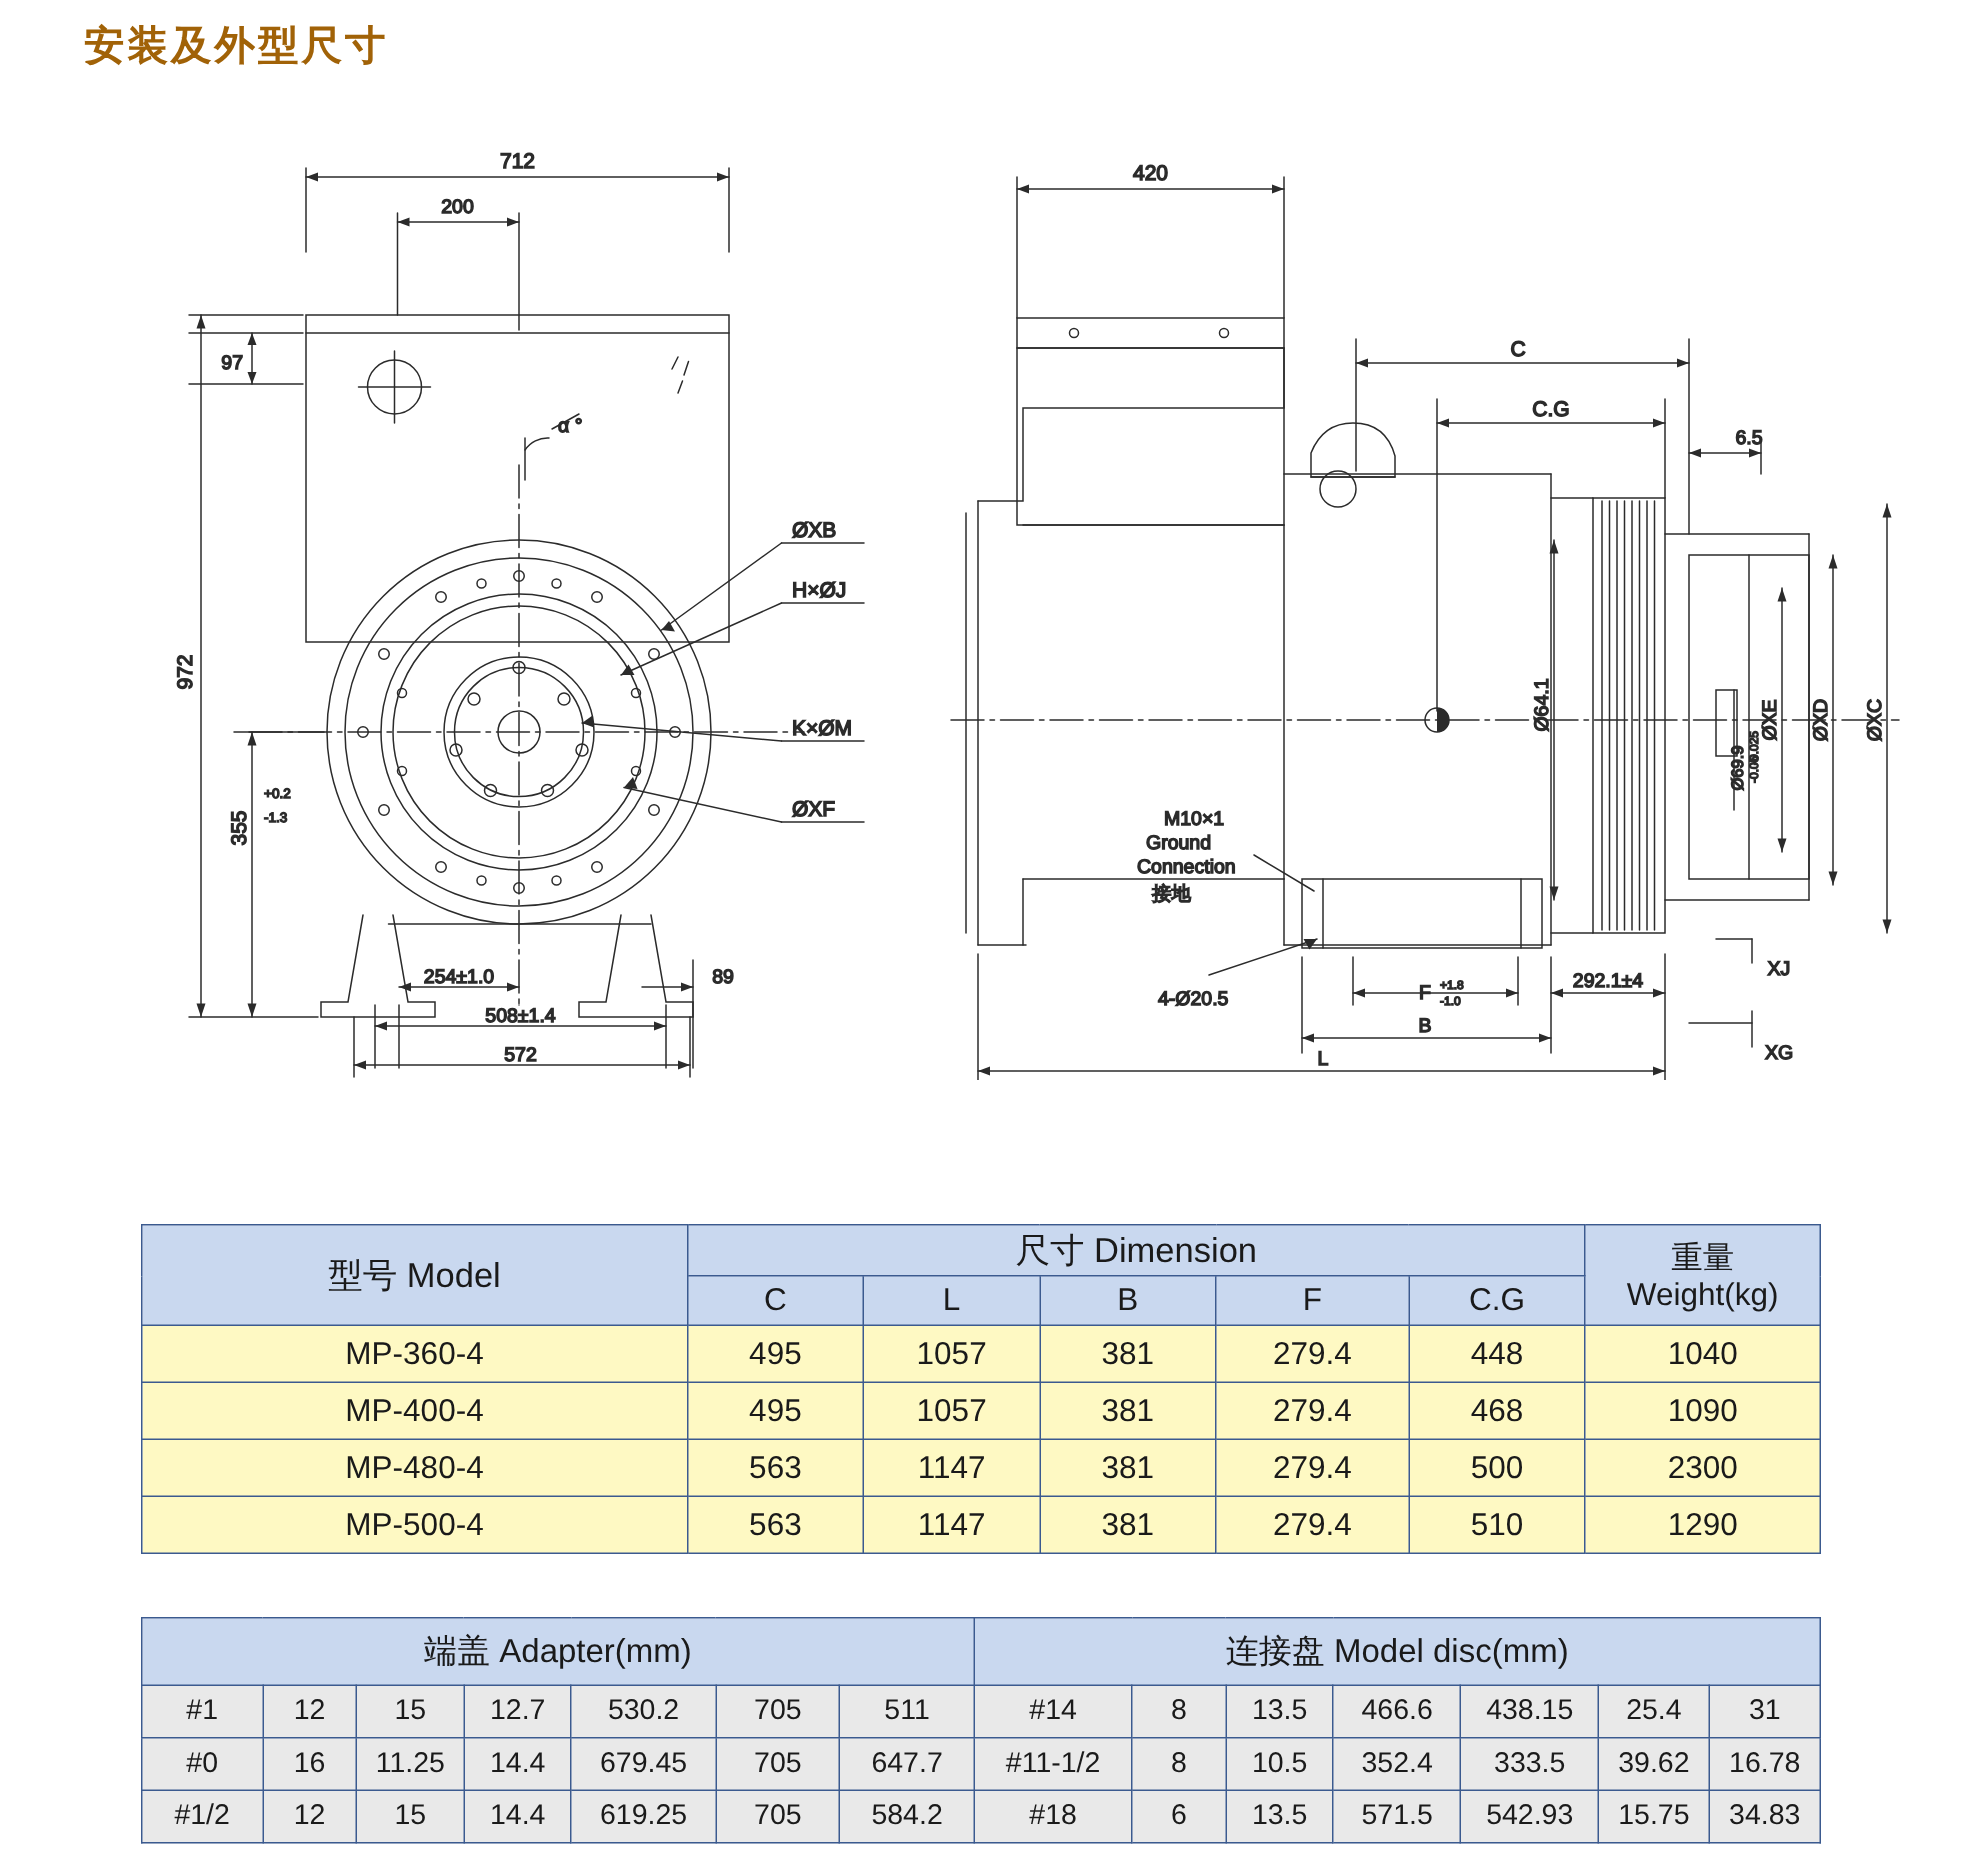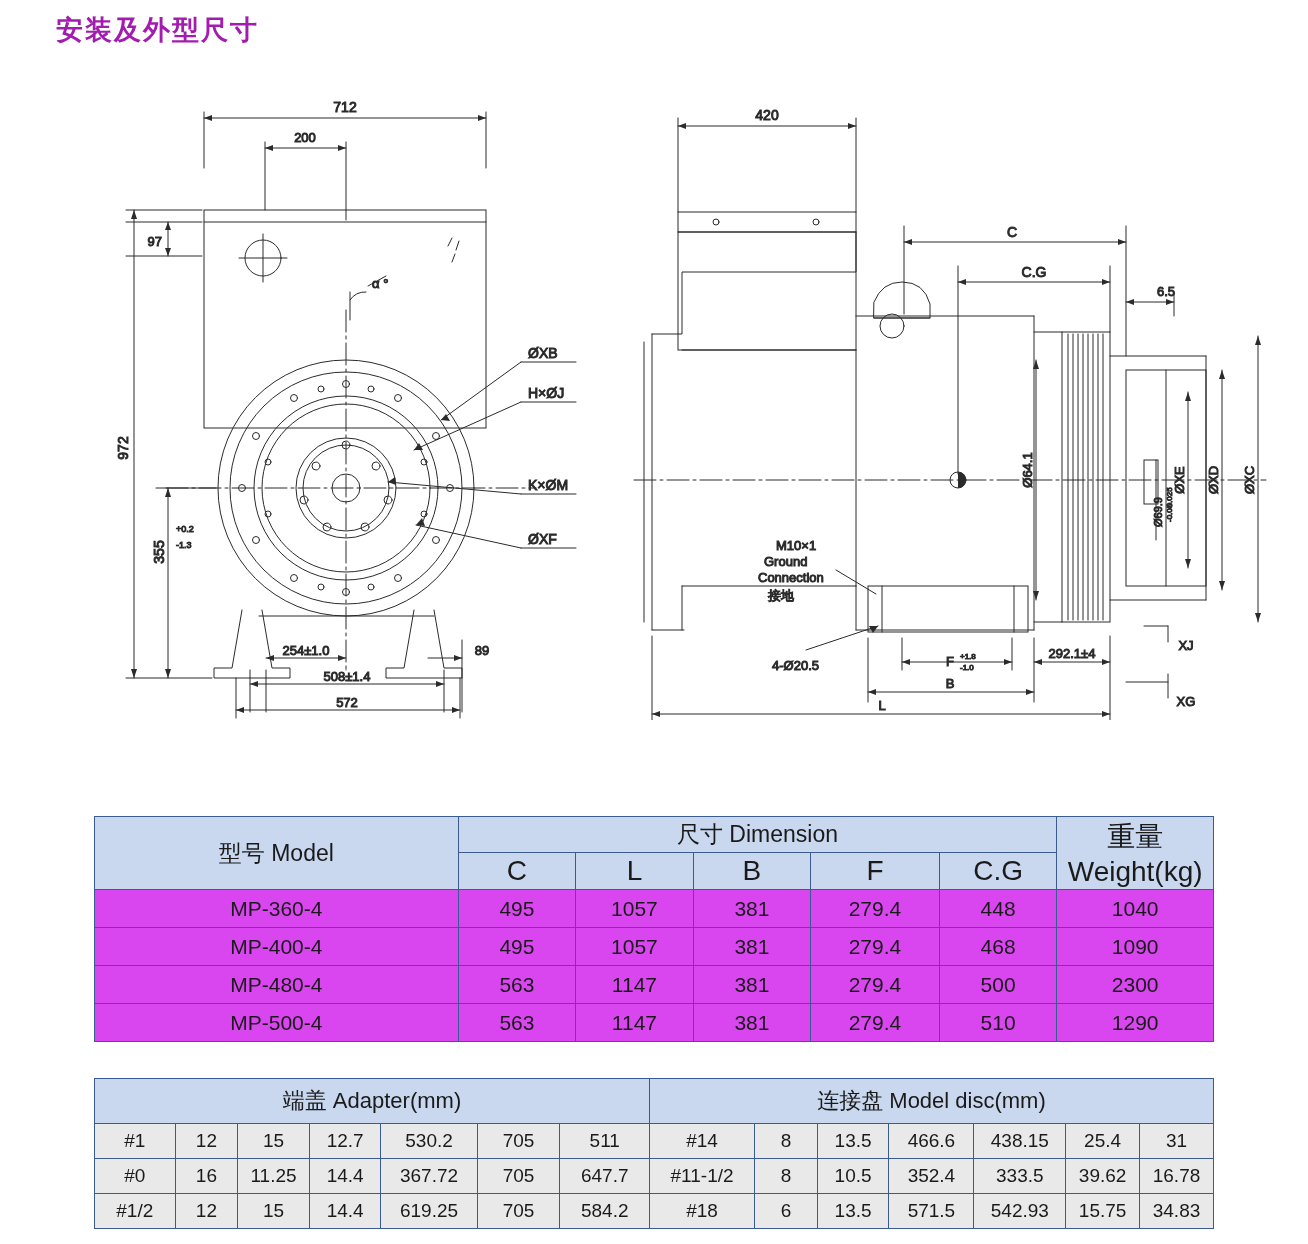--- a/index.html
+++ b/index.html
@@ -9,21 +9,21 @@
     font-family:"Liberation Sans", sans-serif;
     color:#1a1a1a;
     position:relative;
     overflow:hidden;
   }
   .page-title{
     position:absolute;
     left:56px; top:12px;
     font-size:27px;
     font-weight:bold;
-    color:#a21caf;
+    color:#a16207;
     letter-spacing:2px;
   }
   
   .drawing{
     position:absolute;
     left:0; top:70px;
     width:1308px; height:650px;padding-left:16px;
   }
   .drawing svg{display:block;}
 
@@ -43,28 +43,28 @@
   }
   table td, table th{
     border:1px solid #3b5a8f;
     text-align:center;
     font-weight:normal;
     color:#1a1a1a;
   }
   
   #model-table th{
     background:#c9d8ef;
-    font-size:28px;
+    font-size:21px;
     height:30px;
   }
   #model-table th.big{
     font-size:23px;
   }
   #model-table td{
-    background:#d946ef;
+    background:#fef9c3;
     font-size:21px;
     height:35px;
   }
   #model-table td.model-name{
     font-size:21px;
   }
   
   #adapter-table th{
     background:#c9d8ef;
     font-size:22px;
@@ -494,21 +494,21 @@
         <td>466.6</td>
         <td>438.15</td>
         <td>25.4</td>
         <td>31</td>
       </tr>
       <tr>
         <td class="nowrap">#0</td>
         <td>16</td>
         <td>11.25</td>
         <td>14.4</td>
-        <td>367.72</td>
+        <td>679.45</td>
         <td>705</td>
         <td>647.7</td>
         <td class="nowrap">#11-1/2</td>
         <td>8</td>
         <td>10.5</td>
         <td>352.4</td>
         <td>333.5</td>
         <td>39.62</td>
         <td>16.78</td>
       </tr>

